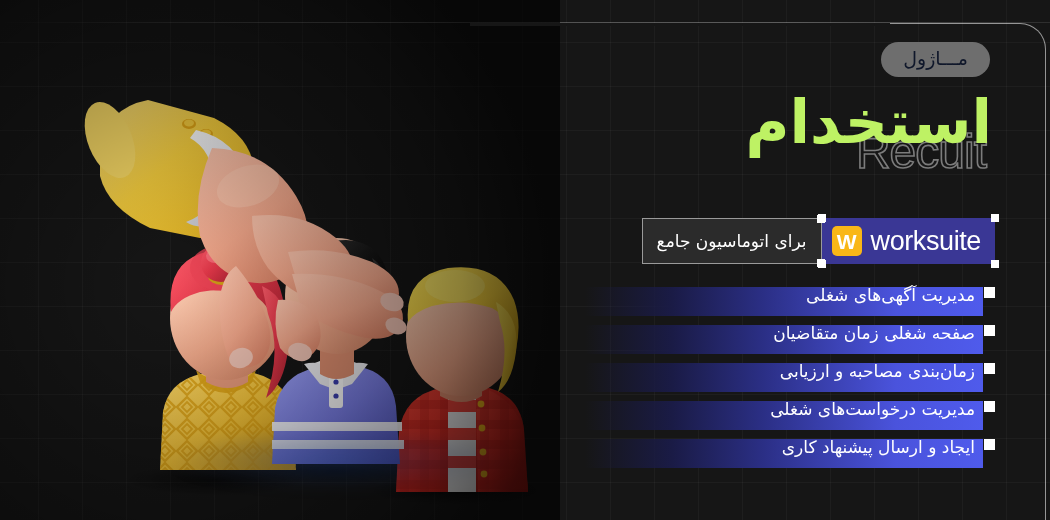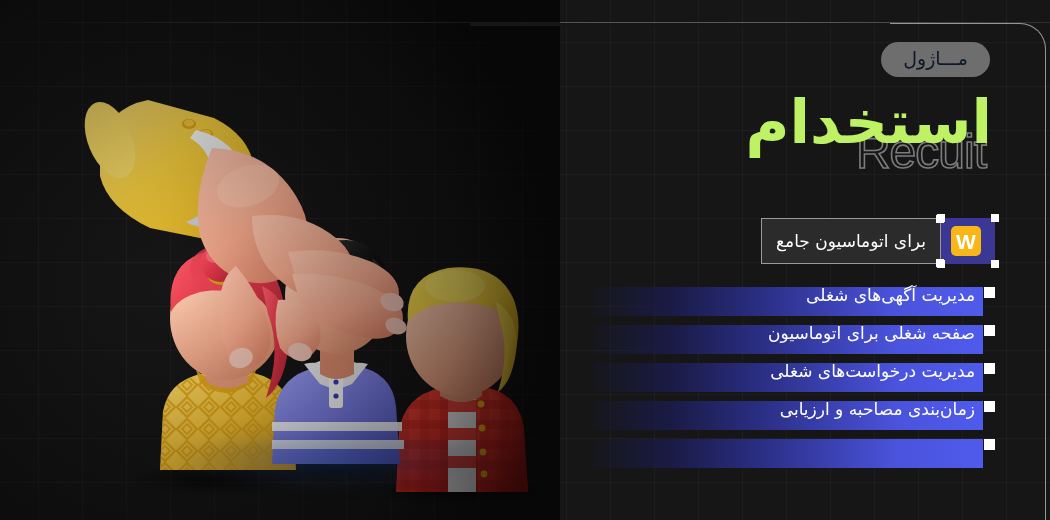--- a/index.html
+++ b/index.html
@@ -338,20 +338,21 @@
   <div class="badge">مـــاژول</div>
 
   <div class="title-wrap">
     <div class="title-ghost">Recuit</div>
     <div class="title-main">استخدام</div>
   </div>
 
   <div class="logo-row">
     <div class="logo-box">
       <span class="logo-mark">W</span>
+      <span class="logo-text">worksuite</span>
       <span class="handle h-tl"></span>
       <span class="handle h-bl"></span>
       <span class="handle h-tr"></span>
       <span class="handle h-br"></span>
     </div>
     <div class="tagline-box">
       <span>برای اتوماسیون جامع</span>
       <span class="handle h-tr"></span>
       <span class="handle h-br"></span>
     </div>
@@ -359,31 +360,32 @@
 
   <div class="features">
     <div class="feature-row">
       <div class="feature-bar"></div>
       <span class="feature-dot"></span>
       <span class="feature-label">مدیریت آگهی‌های شغلی</span>
     </div>
     <div class="feature-row">
       <div class="feature-bar"></div>
       <span class="feature-dot"></span>
-      <span class="feature-label">صفحه شغلی برای اتوماسیون</span>
+      <span class="feature-label">صفحه شغلی زمان متقاضیان</span>
+    </div>
+    <div class="feature-row">
+      <div class="feature-bar"></div>
+      <span class="feature-dot"></span>
+      <span class="feature-label">زمان‌بندی مصاحبه و ارزیابی</span>
     </div>
     <div class="feature-row">
       <div class="feature-bar"></div>
       <span class="feature-dot"></span>
       <span class="feature-label">مدیریت درخواست‌های شغلی</span>
     </div>
     <div class="feature-row">
       <div class="feature-bar"></div>
       <span class="feature-dot"></span>
-      <span class="feature-label">زمان‌بندی مصاحبه و ارزیابی</span>
-    </div>
-    <div class="feature-row">
-      <div class="feature-bar"></div>
-      <span class="feature-dot"></span>
+      <span class="feature-label">ایجاد و ارسال پیشنهاد کاری</span>
     </div>
   </div>
 
 </div>
 
 </body></html>

